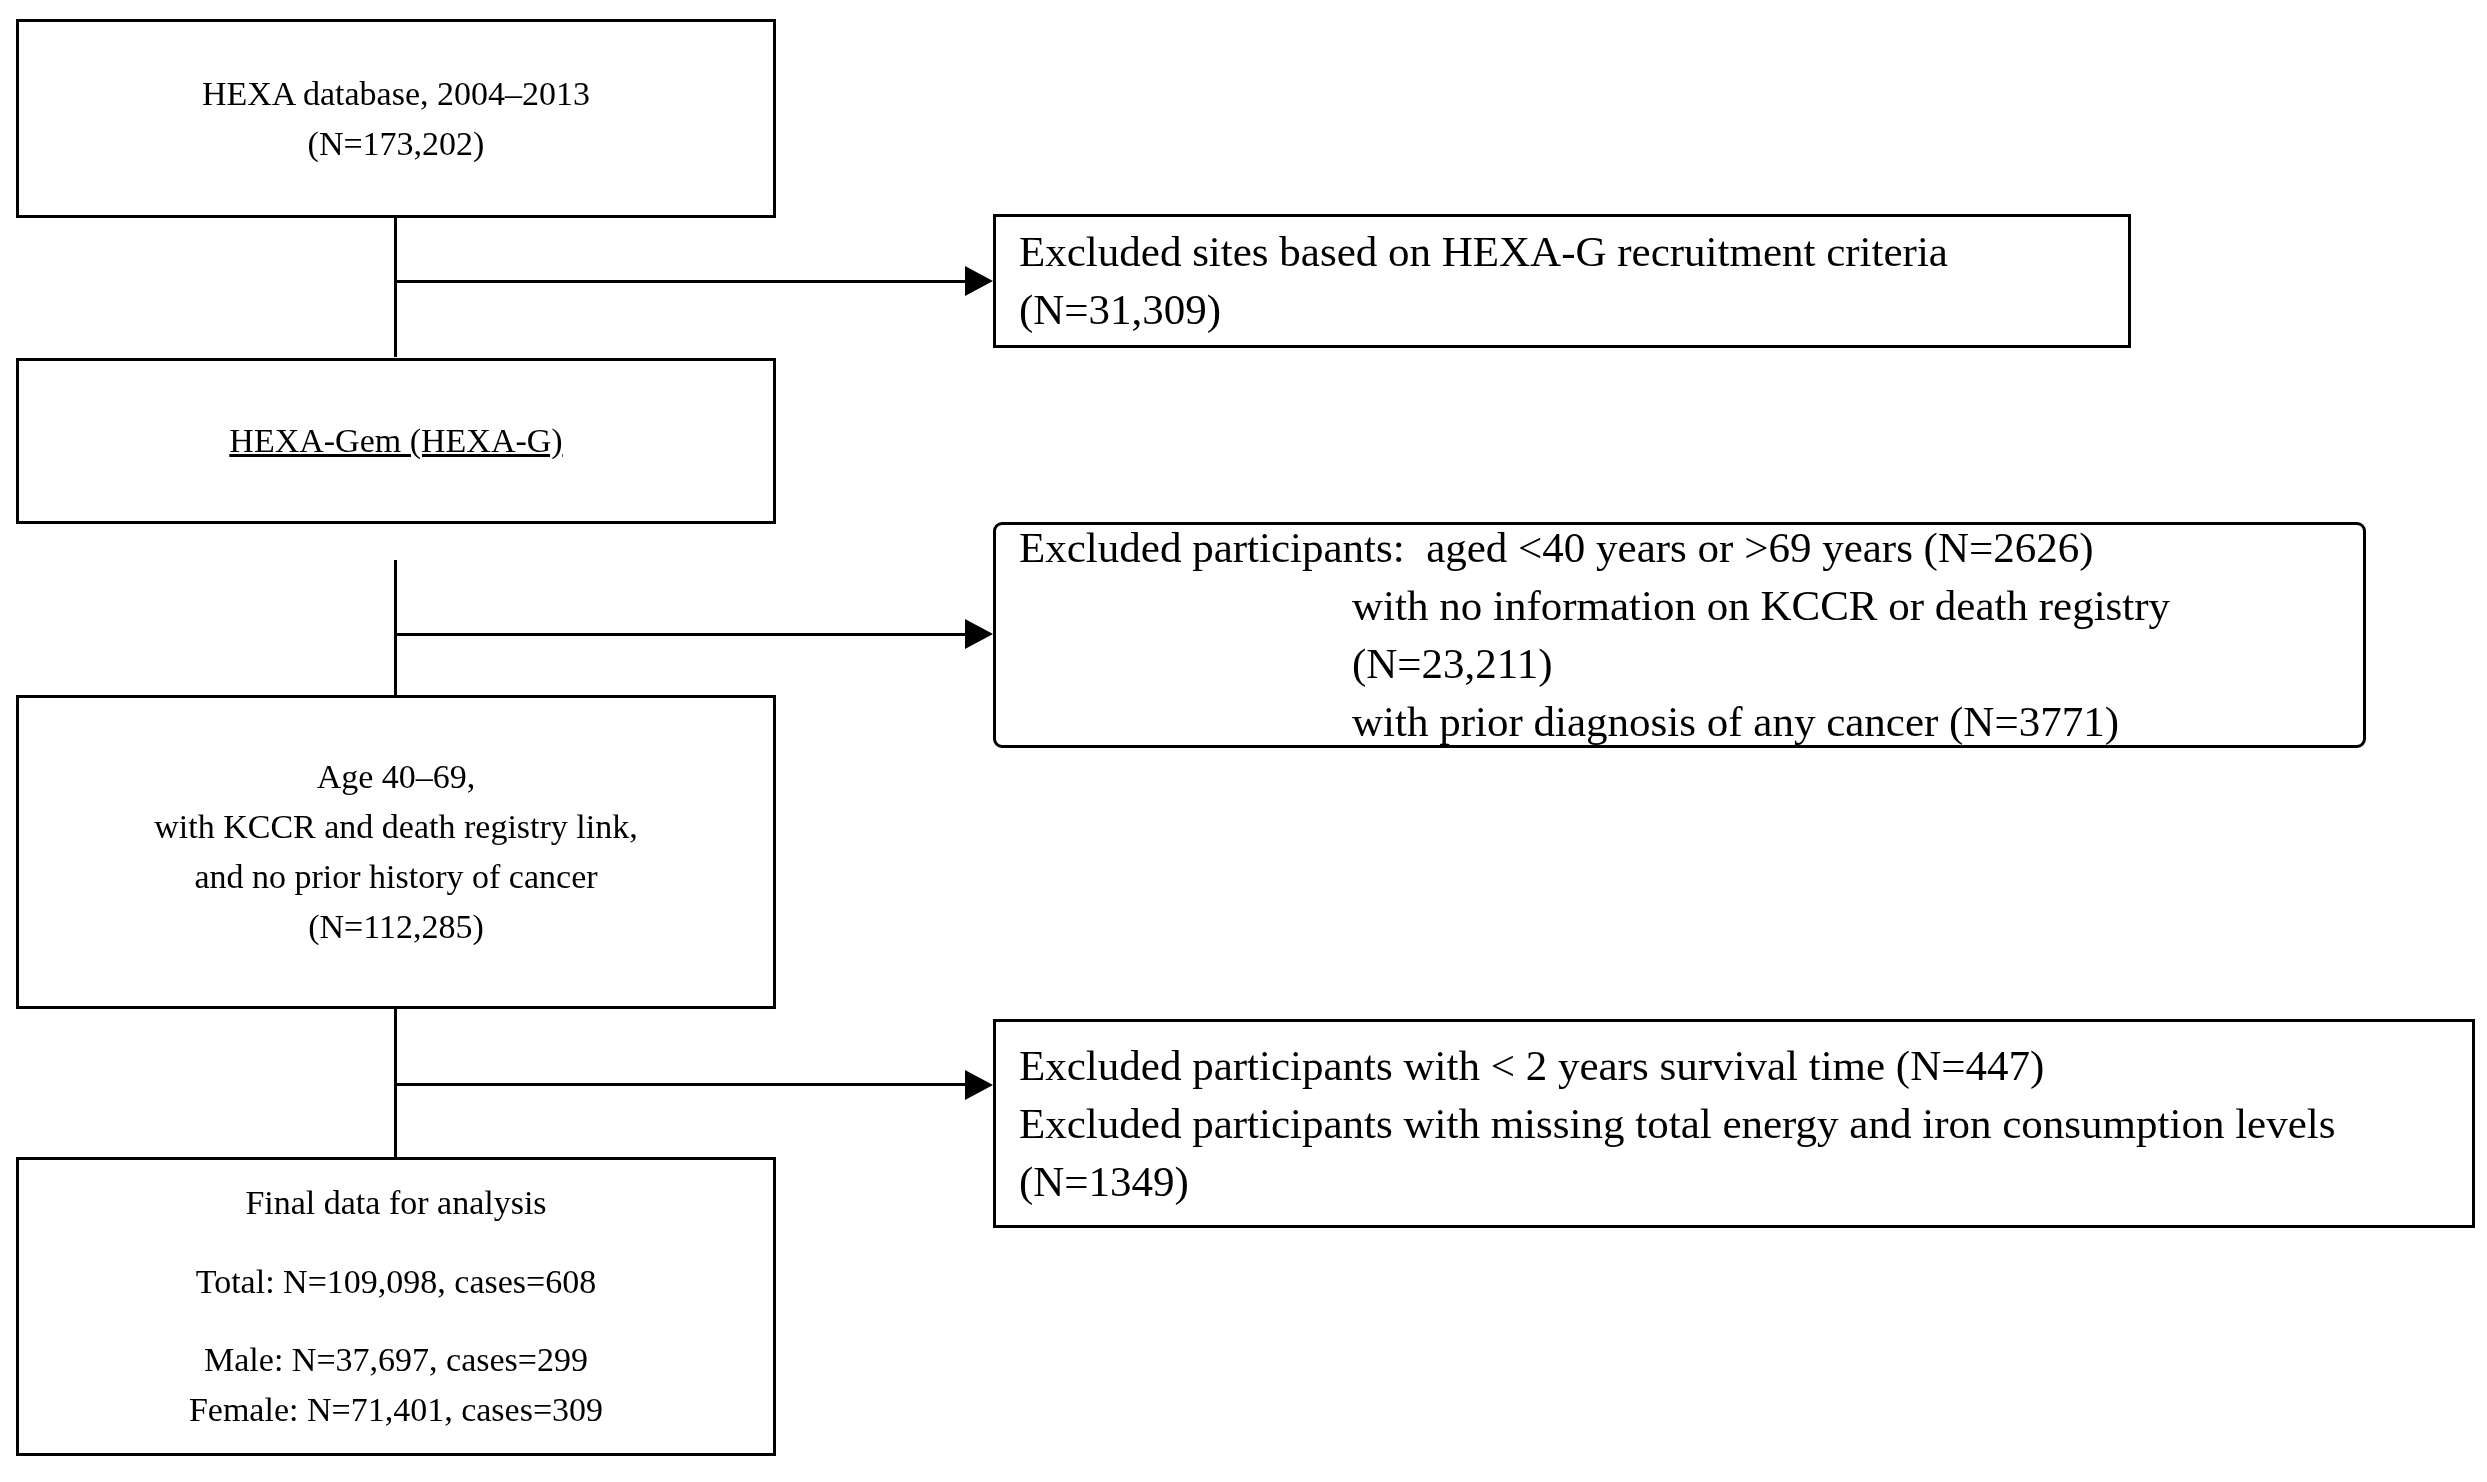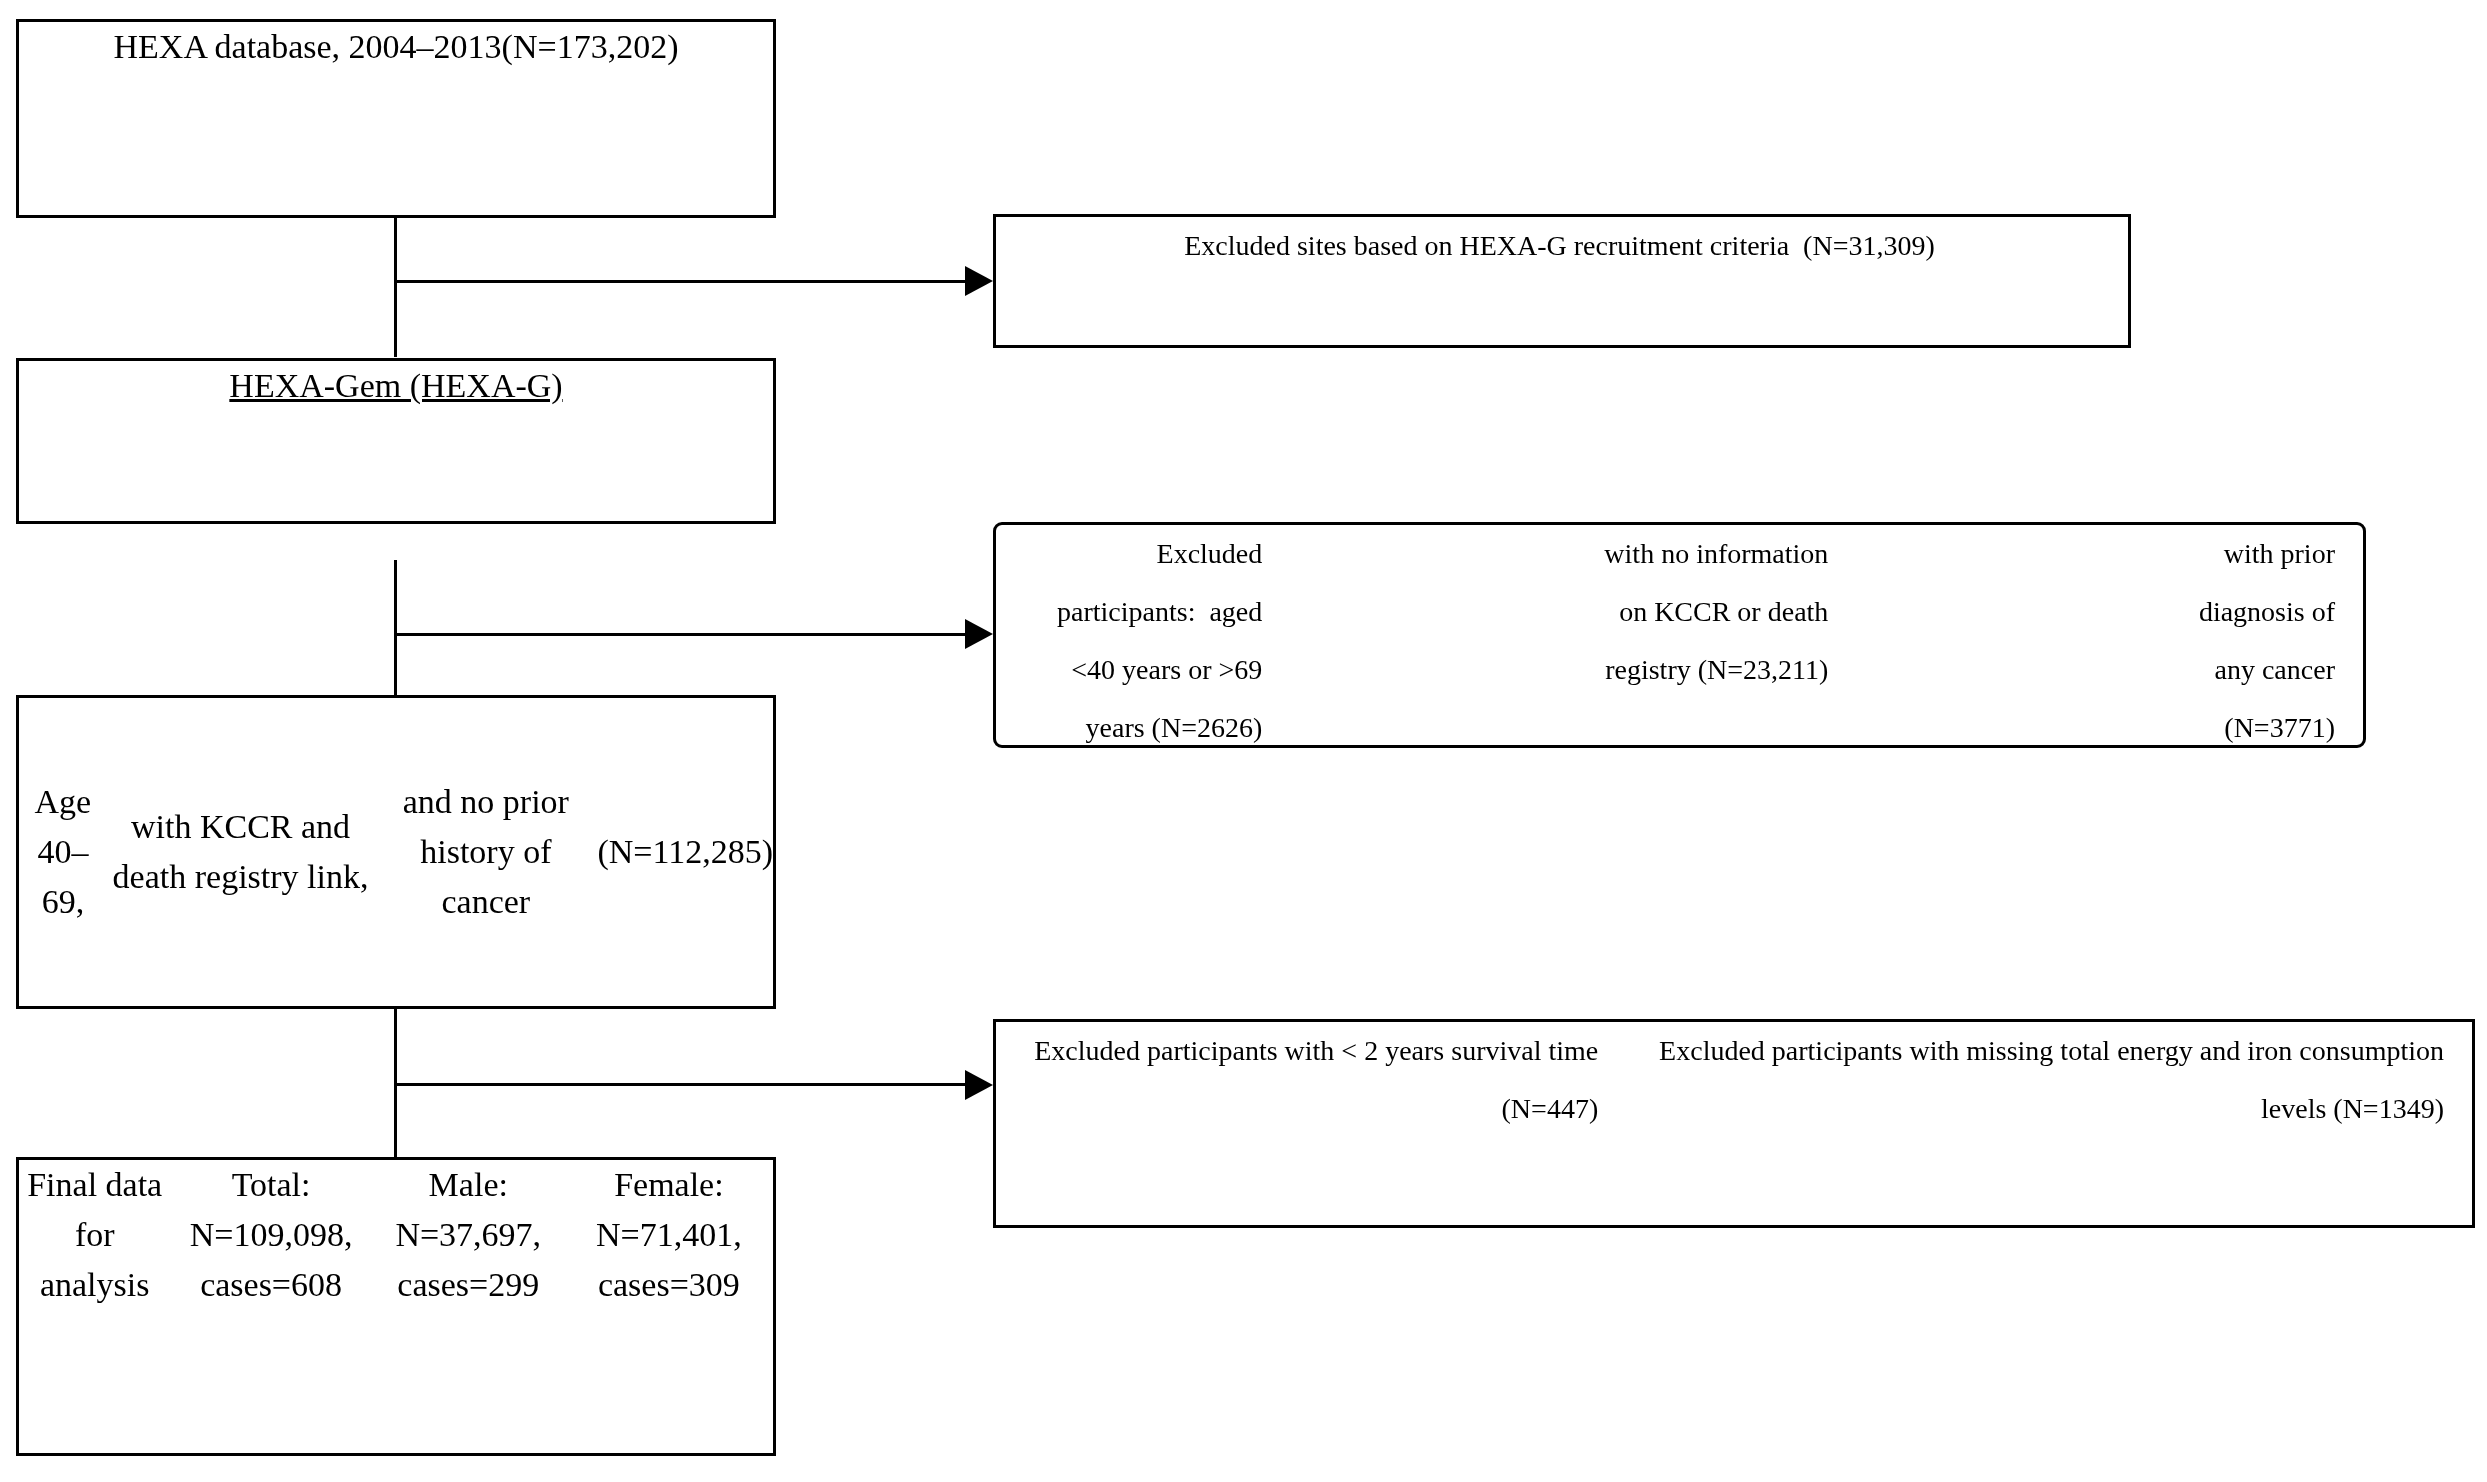--- a/index.html
+++ b/index.html
@@ -15,41 +15,41 @@
     color: #000000;
     font-family: "Liberation Serif", "DejaVu Serif", serif;
     overflow: hidden;
   }
   .box {
     position: absolute;
     box-sizing: border-box;
     border: 3.4px solid #000000;
     background: #ffffff;
     display: flex;
-    flex-direction: row;
+    flex-direction: column;
     justify-content: center;
   }
   
   .lbox {
     left: 16px;
     width: 760px;
     text-align: center;
     font-size: 34px;
     line-height: 50px;
   }
   #box-hexa-database { top: 19.3px;   height: 199px; }
   #box-hexa-gem      { top: 358px;  height: 166px; text-decoration: underline; }
   #box-eligible      { top: 695px; height: 314px; align-items: center; }
   #box-final         { top: 1157px; height: 299px; }
   .vspacer { height: 28.4px; }
   
   .rbox {
     left: 993px;
-    text-align: right;
-    font-size: 28px;
+    text-align: left;
+    font-size: 43px;
     line-height: 58px;
     padding: 0 28px 0 23px;
   }
   #rbox-sites    { top: 214px;  width: 1138px; height: 134px; }
   #rbox-criteria { top: 522px;  width: 1373px; height: 226px; border-radius: 9px; }
   #rbox-analysis { top: 1019px; width: 1482px; height: 209px; }
   .rline { white-space: pre-wrap; }
   .indent { padding-left: 333px; }
   
   .vline {

